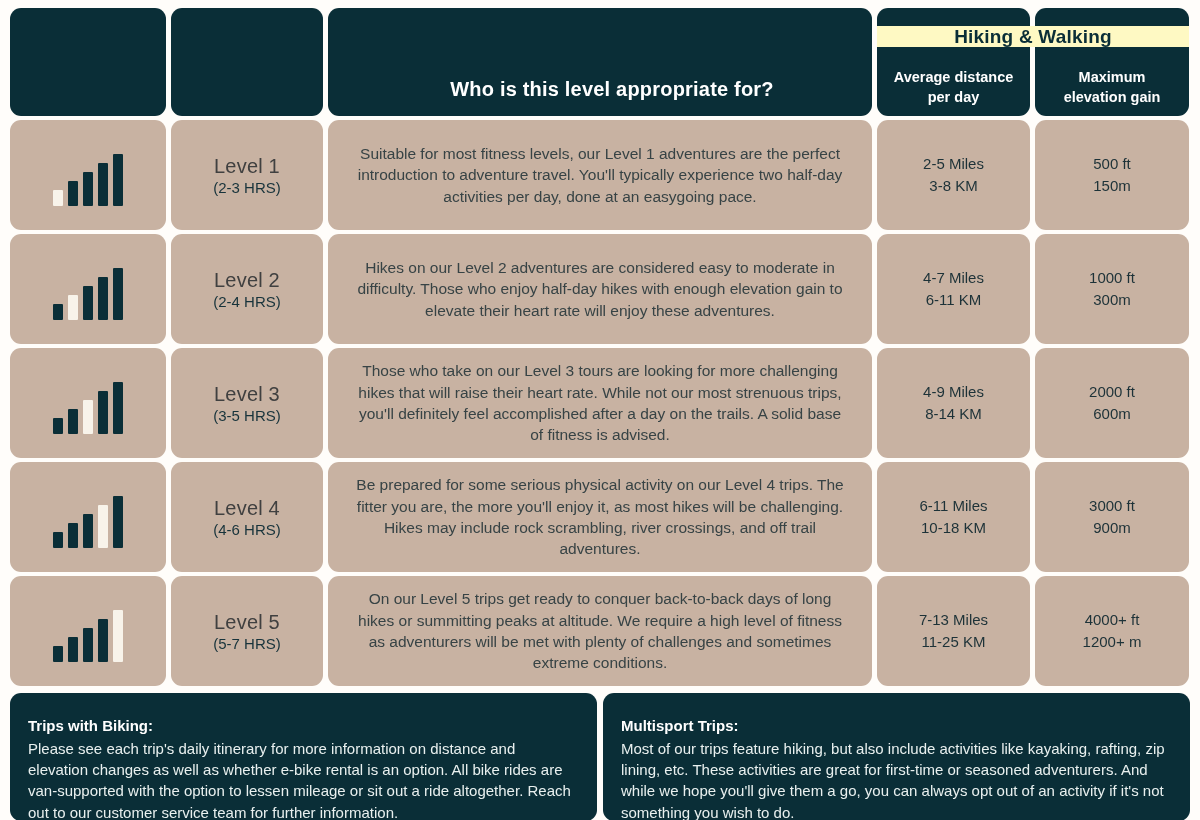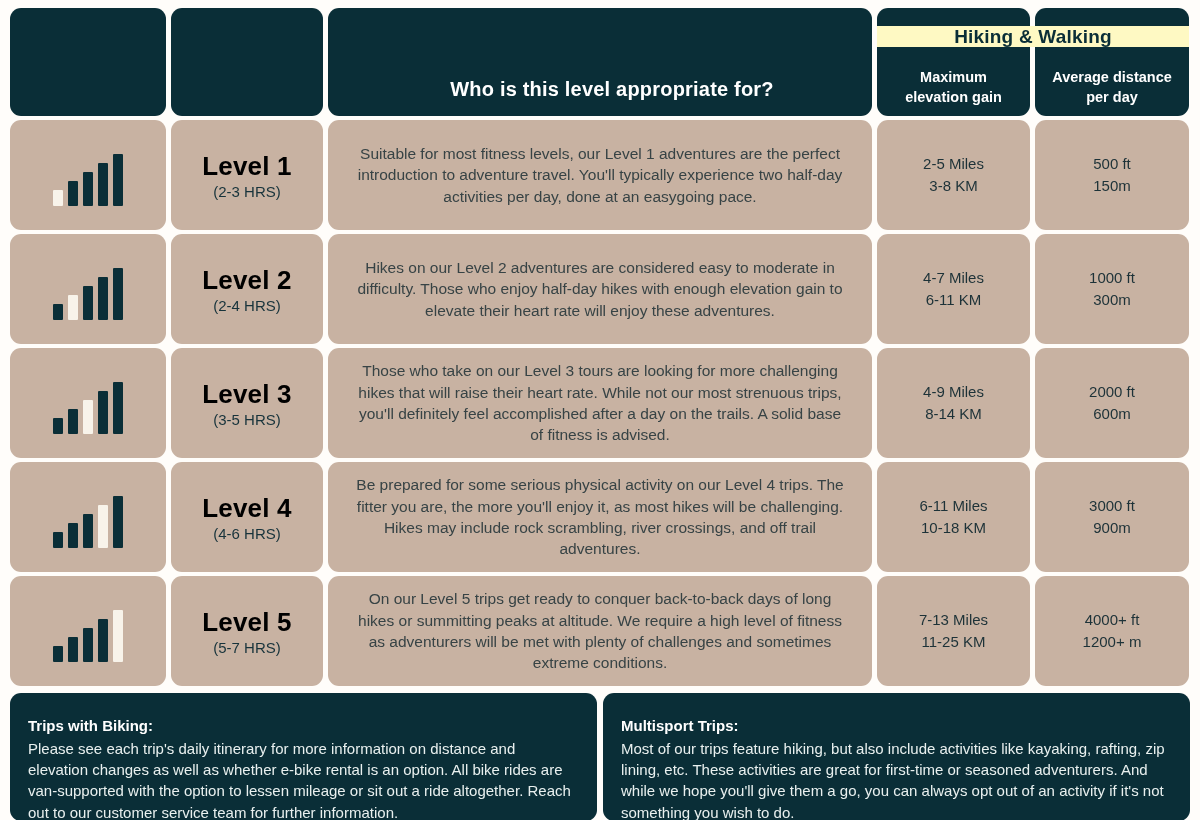--- a/index.html
+++ b/index.html
@@ -52,21 +52,21 @@
 
   
   .icon-cell { display: flex; align-items: center; justify-content: center; }
   .bars { display: flex; align-items: flex-end; gap: 5px; height: 56px; margin-top: 6px; }
   .bars .bar { display: inline-block; width: 10px; border-radius: 1px; }
 
   .level-cell {
     display: flex; flex-direction: column; align-items: center; justify-content: center;
     text-align: center;
   }
-  .level-name { color: #000000; font-weight: 700; font-size: 26px; letter-spacing: .2px; }
+  .level-name { color: #404040; font-weight: 400; font-size: 20px; letter-spacing: .2px; }
   .level-hours { color: #17333b; font-size: 15px; margin-top: 1px; }
 
   .desc-cell {
     display: flex; align-items: center; justify-content: center;
     padding: 8px 26px; text-align: center;
   }
   .desc-cell p { color: #374345; font-size: 15.5px; line-height: 1.38; }
 
   .stat-cell {
     display: flex; flex-direction: column; align-items: center; justify-content: center;
@@ -91,22 +91,22 @@
 <div class="page">
   <div class="grid">
 
     <div class="cell teal"></div>
     <div class="cell teal"></div>
     <div class="cell teal who-cell">
       <span>Who is this level appropriate for?</span>
     </div>
     <div class="hw-wrap">
       <div class="hw-grid">
+        <div class="cell teal subhead">Average distance per day</div>
         <div class="cell teal subhead">Maximum elevation gain</div>
-        <div class="cell teal subhead">Average distance per day</div>
       </div>
       <div class="band">
         <span>Hiking &amp; Walking</span>
       </div>
     </div>
 
     <div class="cell tan icon-cell">
       <div class="bars">
           <span class="bar" style="height: 16px; background: rgb(248, 243, 234);"></span>
           <span class="bar" style="height: 25px; background: rgb(10, 46, 55);"></span>

